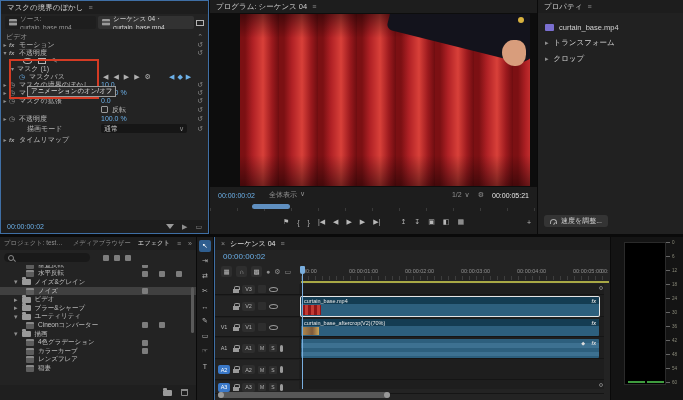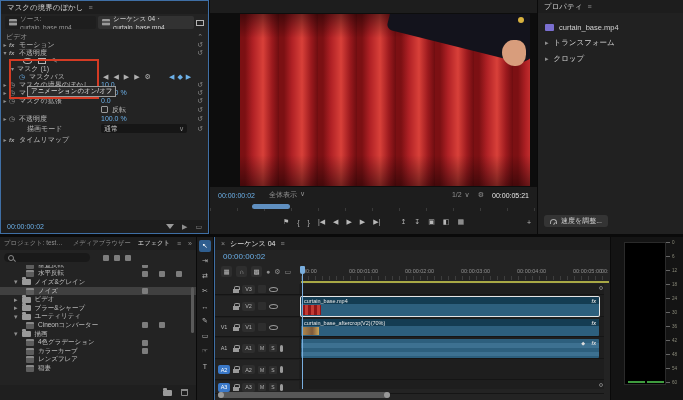--- a/index.html
+++ b/index.html
@@ -232,20 +232,24 @@
     <span class="blue" style="font-size:7px">00:00:00:02</span>
     <span style="margin-left:auto;display:flex;gap:8px;align-items:center">
       <span class="i-funnel"></span>
       <span class="mi">▶</span>
       <span class="mi">▭</span>
     </span>
   </div>
 </section>
 
 <section class="panel" id="pm">
+  <div class="ptitle">
+    <span>プログラム: シーケンス 04</span>
+    <span class="mi">≡</span>
+  </div>
   <div class="viewer">
     <div class="frame">
       <div class="arm"></div>
       <div class="hand"></div>
       <div class="cuff"></div>
     </div>
   </div>
   <div class="pm-info">
     <span class="blue">00:00:00:02</span>
     <span class="dim" style="margin-left:14px;display:flex;gap:3px">

